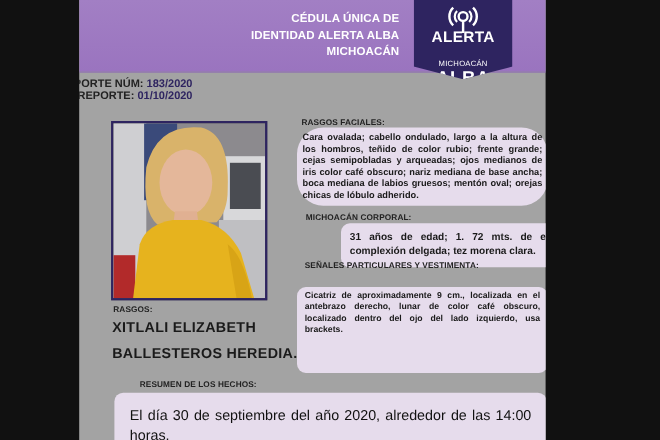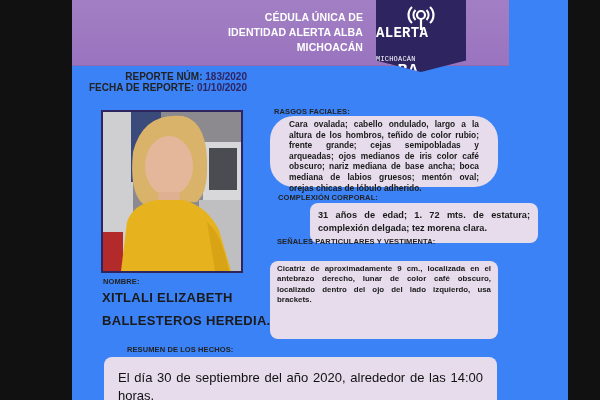--- a/index.html
+++ b/index.html
@@ -3,38 +3,38 @@
 <meta charset="utf-8">
 <style>
   html, body { margin:0; padding:0; }
   body {
     width:600px; height:400px; overflow:hidden;
     background:#111111;
     font-family:"Liberation Sans", sans-serif;
     position:relative;
   }
   .page {
-    position:absolute; left:72px; top:0; width:496px; height:400px;
-    background:#3b82f6; overflow:hidden;
+    position:absolute; left:72px; top:0; width:424px; height:400px;
+    background:#a3a3a3; overflow:hidden;
   }
   .header {
     position:absolute; left:0; top:0; width:437px; height:65px;
     background:linear-gradient(180deg,#a27fc4 0%,#9a74bf 100%);
     border-bottom:1px solid #8e6bb3;
   }
   .header-title {
     position:absolute; right:146px; top:10px;
     text-align:right; color:#ffffff; font-weight:bold;
     font-size:10.5px; line-height:15px; letter-spacing:0.1px;
   }
   .badge {
     position:absolute; left:304px; top:0; width:90px; height:72px;
     background:#2e2460;
     clip-path:polygon(0 0,100% 0,100% 84%,50% 100%,0 84%);
-    color:#fff; text-align:left;font-family:Liberation Mono, monospace;
+    color:#fff; text-align:center;
   }
   .badge svg { position:absolute; left:30px; top:4px; }
   .badge .b1 { position:absolute; left:0; width:100%; top:27px; font-weight:bold; font-size:14px; line-height:13px; letter-spacing:0.3px;}
   .badge .b2 { position:absolute; left:0; width:100%; top:38px; font-weight:bold; font-size:17px; line-height:17px; letter-spacing:0.5px;margin-top:24px;}
   .badge .b3 { position:absolute; left:0; width:100%; top:55px; font-size:7px; line-height:8px; letter-spacing:0.2px;}
 
   .report {
     position:absolute; right:321px; top:71px; text-align:right;
     font-size:10px; line-height:11px; color:#222; font-weight:bold;
   }
@@ -108,30 +108,30 @@
       <rect x="96" y="88" width="42" height="71" fill="#bfbfc2"></rect>
       <rect x="0" y="120" width="20" height="39" fill="#b22a2a"></rect>
       <path d="M30 40 Q40 0 80 4 Q106 10 104 60 Q104 80 94 90 L40 92 Q26 80 30 40Z" fill="#d9b36a"></path>
       <ellipse cx="66" cy="54" rx="24" ry="30" fill="#e4b79a"></ellipse>
       <path d="M56 80 L76 80 L78 96 L54 96Z" fill="#e0b092"></path>
       <path d="M18 159 L24 110 Q30 92 54 88 L80 88 Q104 94 116 118 L128 159Z" fill="#e6b31e"></path>
       <path d="M104 110 Q118 120 126 159 L112 159 Z" fill="#d8a416"></path>
     </svg>
   </div>
 
-  <div class="label" style="left:31px; top:277px;">NOMBRE:</div>
+  <div class="label" style="left:31px; top:277px;">RASGOS:</div>
   <div class="name" style="top:290px;">XITLALI ELIZABETH</div>
   <div class="name" style="top:313px;text-align:center;">BALLESTEROS HEREDIA.</div>
 
   <div class="label" style="left:202px; top:107px;">RASGOS FACIALES:</div>
-  <div class="box" style="left:198px; top:116px; width:228px; height:71px; padding:3px 19px; font-size:8.4px; line-height:10.6px;border-radius:24px;">
+  <div class="box" style="left:198px; top:116px; width:228px; height:71px; padding:3px 5px; font-size:8.4px; line-height:10.6px;border-radius:24px;">
     <p>Cara ovalada; cabello ondulado, largo a la altura de los hombros, teñido de color rubio; frente grande; cejas semipobladas y arqueadas; ojos medianos de iris color café obscuro; nariz mediana de base ancha; boca mediana de labios gruesos; mentón oval; orejas chicas de lóbulo adherido.</p>
   </div>
 
-  <div class="label" style="left:206px; top:193px;">COMPLEXIÓN CORPORAL:</div>
+  <div class="label" style="left:206px; top:193px;">MICHOACÁN CORPORAL:</div>
   <div class="box" style="left:198px; top:203px; width:228px; height:40px; padding:6px 8px; font-size:9.2px; line-height:12.5px;margin-left:40px;">
     <p>31 años de edad; 1. 72 mts. de estatura; complexión delgada; tez morena clara.</p>
   </div>
 
   <div class="label" style="left:205px; top:237px;">SEÑALES PARTICULARES Y VESTIMENTA:</div>
   <div class="box" style="left:198px; top:261px; width:228px; height:78px; padding:3px 7px; font-size:7.9px; line-height:10.4px;">
     <p>Cicatriz de aproximadamente 9 cm., localizada en el antebrazo derecho, lunar de color café obscuro, localizado dentro del ojo del lado izquierdo, usa brackets.</p>
   </div>
 
   <div class="label" style="left:31px; top:345px;padding-left:24px;">RESUMEN DE LOS HECHOS:</div>

